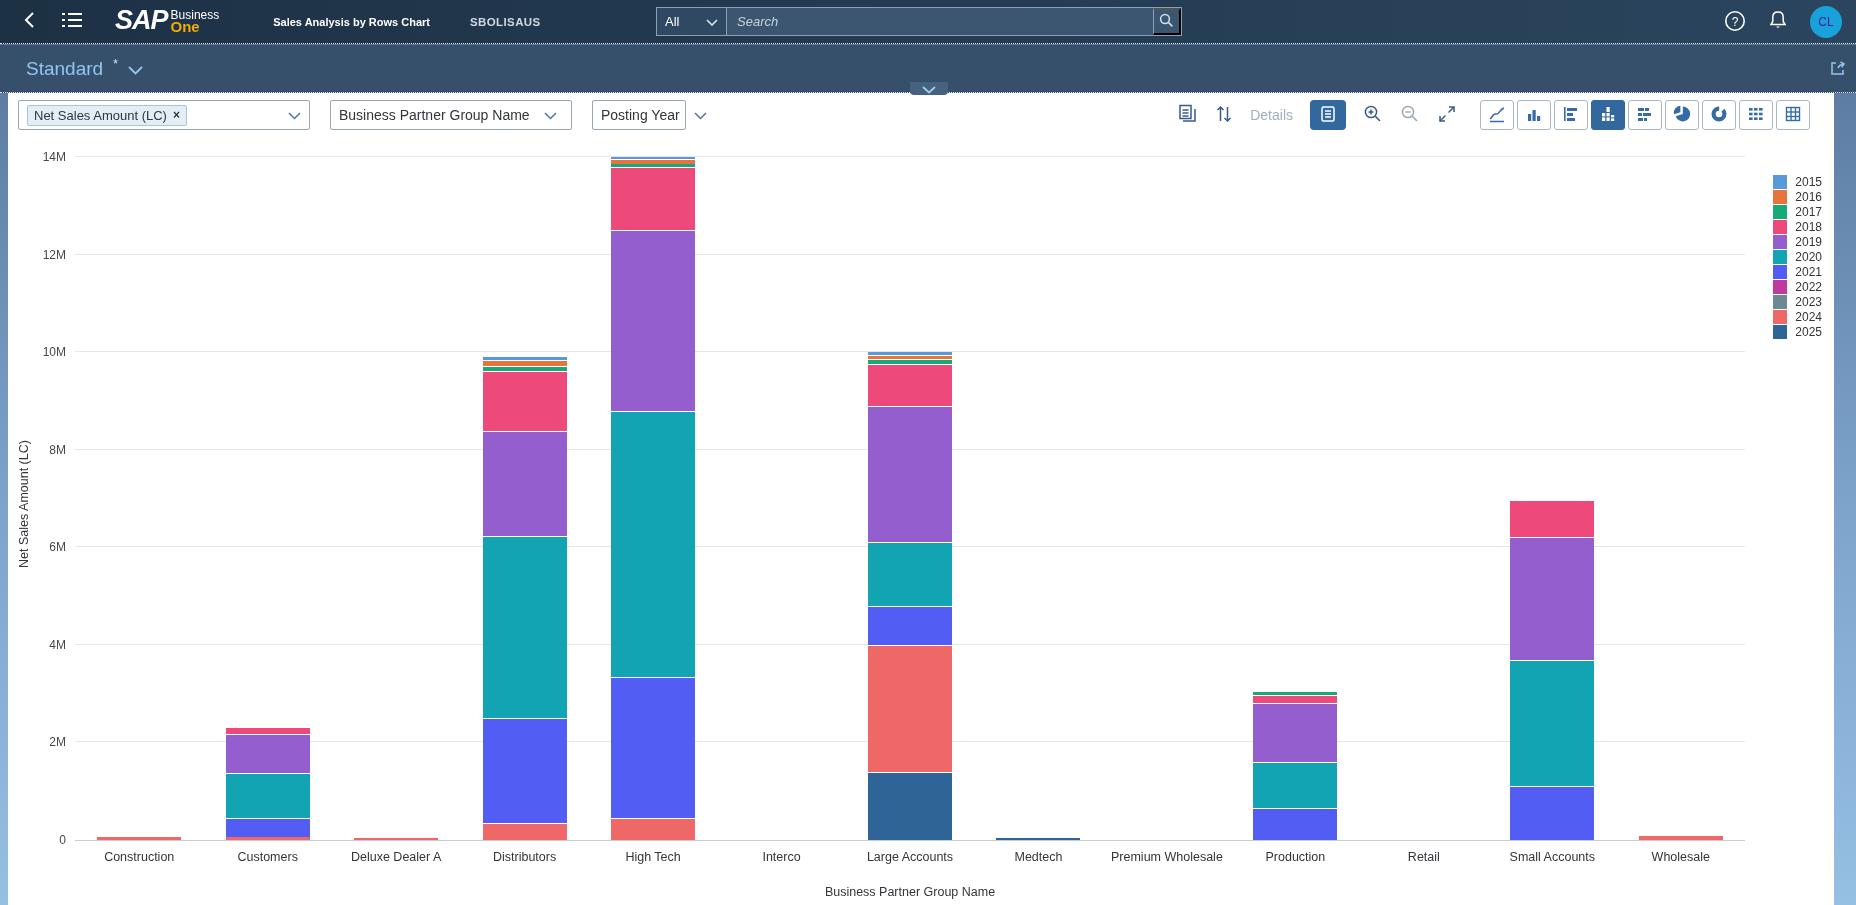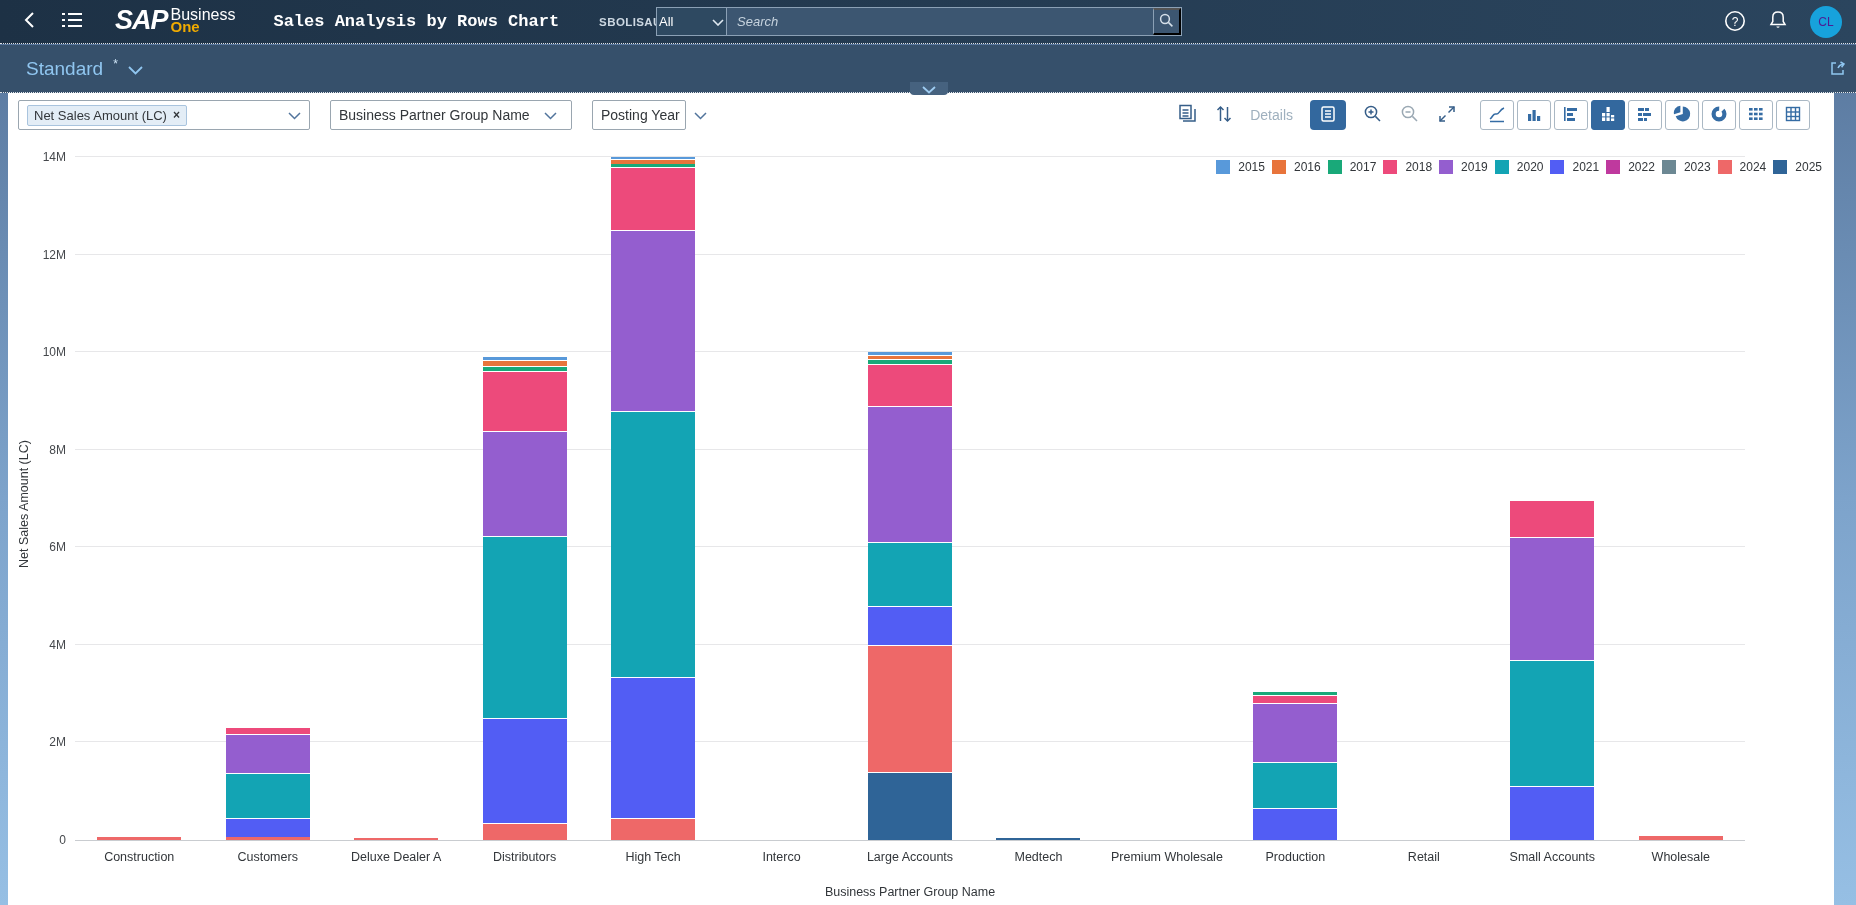--- a/index.html
+++ b/index.html
@@ -10,27 +10,27 @@
   
   .topbar { position:absolute; left:0; top:0; width:1856px; height:44px;
     background:linear-gradient(90deg,#1d3145,#2b455e);
     border-bottom:1px dotted rgba(255,255,255,.85);
     display:flex; align-items:center; color:#fff; }
   .tb-left { display:flex; align-items:center; gap:26px; padding-left:24px; }
   .icon-btn { background:none; border:none; cursor:pointer; display:flex; align-items:center; justify-content:center; }
   .saplogo { display:flex; align-items:flex-start; gap:3px; margin-left:6px; }
   .sap-main { font-size:27px; font-weight:bold; font-style:italic; letter-spacing:-1px; color:#fff; line-height:22px; }
   .sap-sub { display:flex; flex-direction:column; line-height:10px; margin-top:1px; }
-  .sap-business { font-size:16px; color:#fff; }
+  .sap-business { font-size:12px; color:#fff; }
   .sap-one { font-size:15px; font-weight:bold; color:#f0ab00; line-height:14px; }
-  .tb-title { font-size:17px; font-weight:bold; margin-left:12px; white-space:nowrap;font-family:Liberation Mono, monospace; }
+  .tb-title { font-size:11px; font-weight:bold; margin-left:28px; white-space:nowrap; }
   .tb-system { font-size:11.5px; font-weight:bold; color:#cdd8e2; margin-left:14px; letter-spacing:.4px; }
   .tb-search { position:absolute; left:656px; top:7px; display:flex; height:29px; }
   .scope-select { width:71px; background:#2e4961; border:1px solid #8ba0b5; color:#fff;
-    font-size:13px; display:flex; align-items:center; justify-content:space-between; padding:0 2px; cursor:pointer; }
+    font-size:13px; display:flex; align-items:center; justify-content:space-between; padding:0 8px; cursor:pointer; }
   .search-box { width:455px; background:#3c5671; border:1px solid #8ba0b5; border-left:none; display:flex; }
   .search-input { flex:1; background:transparent; border:none; outline:none; color:#e8eef4;
     font-size:13px; font-style:italic; padding:0 10px; }
   .search-input::placeholder { color:#c6d3de; font-style:italic; }
   .search-btn { width:28px; border-left:1px solid #8ba0b5; background:transparent; cursor:pointer;
     display:flex; align-items:center; justify-content:center; }
   .tb-right { position:absolute; right:14px; top:0; height:44px; display:flex; align-items:center; gap:22px; }
   .avatar { width:32px; height:32px; border-radius:50%; background:#17a2dc; color:#4c1d95;
     font-size:12px; display:flex; align-items:center; justify-content:center; cursor:pointer; }
 
@@ -73,21 +73,21 @@
   .chart { position:absolute; left:0; right:0; top:44px; bottom:0; }
   .plot { position:absolute; left:67px; right:89px; top:20px; bottom:64px; border-bottom:1px solid #c9ccd0; }
   .gridline { position:absolute; left:0; right:0; height:1px; background:#e7e7e9; }
   .ytick { position:absolute; right:calc(100% + 9px); font-size:12px; color:#45484c; white-space:nowrap; }
   .bar { position:absolute; bottom:0; width:84px; transform:translateX(-50%); height:100%; }
   .seg-v { position:absolute; left:0; width:100%; }
   .xlab { position:absolute; top:calc(100% + 10px); transform:translateX(-50%); font-size:12.5px; color:#32363a; white-space:nowrap; }
   .xtitle { position:absolute; bottom:6px; left:67px; right:89px; text-align:center; font-size:12.5px; color:#32363a; }
   .ytitle { position:absolute; left:-284px; top:360px; width:600px; text-align:center;
     transform:rotate(-90deg); font-size:12.5px; color:#32363a; }
-  .legend { position:absolute; right:12px; top:23px; display:flex; flex-direction:row; gap:7px; }
+  .legend { position:absolute; right:12px; top:38px; display:flex; flex-direction:column; gap:1px; }
   .lg-row { display:flex; align-items:center; gap:8px; cursor:pointer; }
   .lg-sw { width:14px; height:14px; }
   .lg-tx { font-size:12px; color:#32363a; }
 </style>
 </head>
 <body>
 
 <div class="topbar">
   <div class="tb-left">
     <button class="icon-btn">

